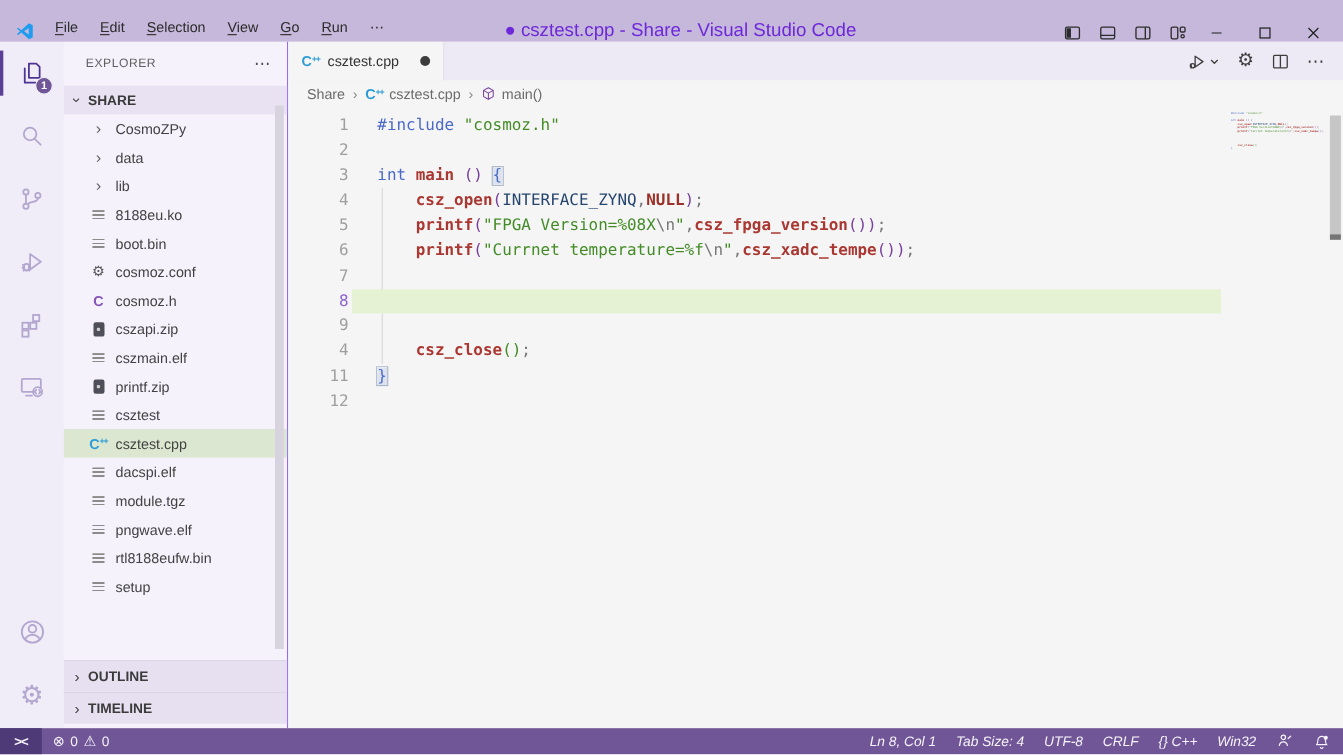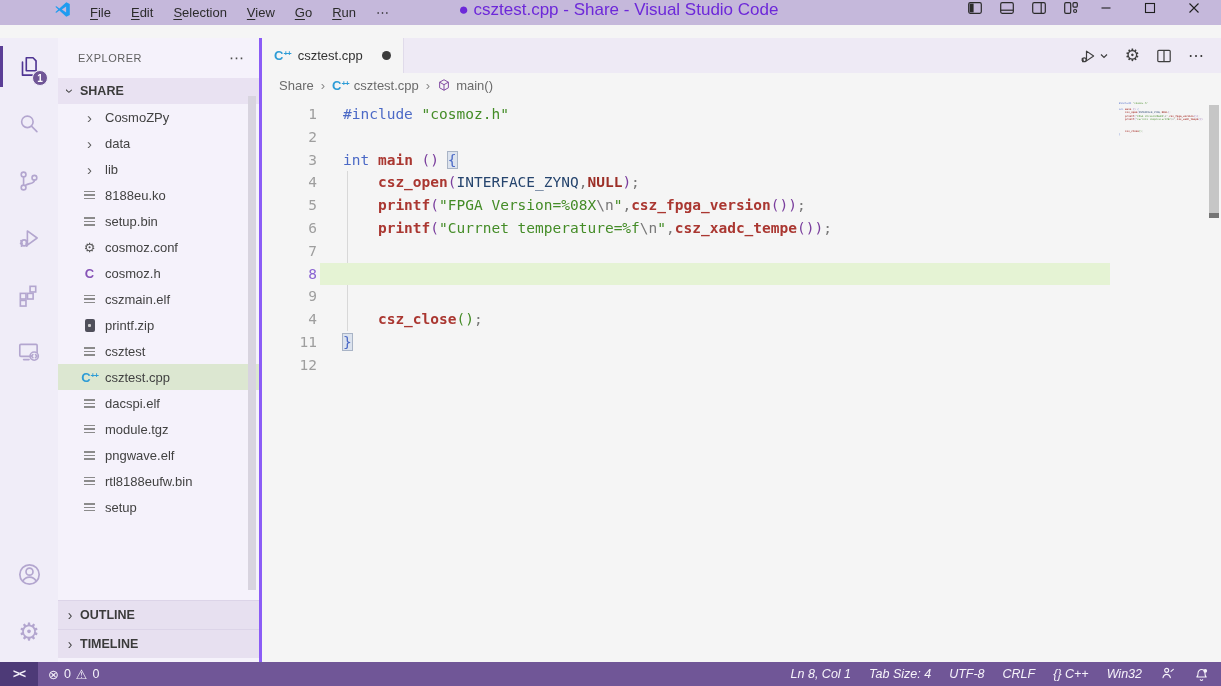--- a/index.html
+++ b/index.html
@@ -1,20 +1,20 @@
 <!DOCTYPE html>
 <html><head>
 <meta charset="utf-8">
 <style>
   html,body{margin:0;padding:0;background:#fff;}
   body{width:1221px;height:686px;overflow:hidden;font-family:"Liberation Sans",sans-serif;-webkit-font-smoothing:antialiased;}
   .screen{position:relative;width:1221px;height:686px;background:#F5F5F5;overflow:hidden;}
 
   
-  .titlebar{position:absolute;left:0;top:0;right:0;height:25px;background:#C5B8DB;display:flex;align-items:flex-start;font-size:13px;color:#2B2B2B;padding-left:40px;}
+  .titlebar{position:absolute;left:0;top:0;right:0;height:38px;background:#C5B8DB;display:flex;align-items:flex-end;font-size:13px;color:#2B2B2B;}
   .vscode-logo{margin:0 8px 0 13px;display:flex;align-items:center;}
   .menubar{display:flex;align-items:center;}
   .menu-item{padding:0 10px;height:26px;line-height:26px;border-radius:5px;}
   .menu-item .ul{text-decoration:underline;text-underline-offset:2px;}
   .title-center{position:absolute;left:316px;right:300px;text-align:center;font-size:17px;color:#6d28d9;pointer-events:none;white-space:nowrap;}
   .tb-right{margin-left:auto;display:flex;align-items:center;}
   .layout-icons{display:flex;align-items:center;gap:16px;margin-right:20px;}
   .layout-icons svg{display:block;}
   .win-controls{display:flex;align-items:center;gap:30px;margin-right:20px;}
   .win-controls svg{display:block;}
@@ -23,21 +23,21 @@
   .activitybar{position:absolute;left:0;top:38px;bottom:24px;width:58px;background:#F0EDF8;display:flex;flex-direction:column;align-items:center;}
   .act-item{position:relative;width:58px;height:57px;display:flex;align-items:center;justify-content:center;color:#B3A6CF;}
   .act-item.active{color:#4F3593;}
   .act-item.active::before{content:"";position:absolute;left:0;top:8px;bottom:8px;width:3px;background:#5B3E96;}
   .act-item svg{display:block;}
   .act-badge{position:absolute;right:10px;bottom:9px;min-width:16px;height:16px;border-radius:9px;background:#705697;color:#fff;font-size:10px;font-weight:700;display:flex;align-items:center;justify-content:center;border:1.5px solid #F0EDF8;box-sizing:border-box;}
   .act-bottom{margin-top:auto;display:flex;flex-direction:column;align-items:center;margin-bottom:2px;}
   .gear-glyph{font-family:"DejaVu Sans",sans-serif;font-size:24px;line-height:1;}
 
   
-  .sidebar{position:absolute;left:58px;top:38px;bottom:24px;width:204px;background:#F5F2FB;border-right:3px solid #8b5cf6;box-sizing:border-box;font-size:13px;color:#424242;}
+  .sidebar{position:absolute;left:58px;top:38px;bottom:24px;width:204px;background:#F5F2FB;border-right:1px solid #8b5cf6;box-sizing:border-box;font-size:13px;color:#424242;}
   .sb-header{height:40px;display:flex;align-items:center;padding:0 14px 0 20px;font-size:11px;letter-spacing:.5px;color:#5F5F5F;}
   .sb-more{margin-left:auto;font-size:15px;color:#4D4D4D;letter-spacing:1px;}
   .section-header{height:26px;background:#E9E2F2;display:flex;align-items:center;font-weight:700;font-size:12.5px;color:#3B3B3B;padding-left:6px;gap:4px;}
   .section-header .chev{transform:rotate(90deg);display:inline-block;font-size:14px;font-weight:400;color:#424242;width:12px;text-align:center;}
   .files{position:relative;}
   .file-row{height:26px;display:flex;align-items:center;padding-left:24px;gap:8px;white-space:nowrap;}
   .file-row.selected{background:#DCE7D1;}
   .slot{width:15px;display:flex;align-items:center;justify-content:center;flex:none;}
   .chevf{font-size:15px;color:#5F5F5F;line-height:1;}
   .ico-lines{width:11px;height:9px;background:repeating-linear-gradient(to bottom,#8B8B8B 0 1.5px,transparent 1.5px 3.5px);}
@@ -270,33 +270,39 @@
         <div class="file-row">
           <span class="slot">
             <span class="ico-lines"></span>
           </span>
           <span>8188eu.ko</span>
         </div>
         <div class="file-row">
           <span class="slot">
             <span class="ico-lines"></span>
           </span>
-          <span>setup.bin</span>
+          <span>boot.bin</span>
         </div>
         <div class="file-row">
           <span class="slot">
             <span class="ico-gear">⚙</span>
           </span>
           <span>cosmoz.conf</span>
         </div>
         <div class="file-row">
           <span class="slot">
             <span class="ico-ch">C</span>
           </span>
           <span>cosmoz.h</span>
+        </div>
+        <div class="file-row">
+          <span class="slot">
+            <span class="ico-zip"></span>
+          </span>
+          <span>cszapi.zip</span>
         </div>
         <div class="file-row">
           <span class="slot">
             <span class="ico-lines"></span>
           </span>
           <span>cszmain.elf</span>
         </div>
         <div class="file-row">
           <span class="slot">
             <span class="ico-zip"></span>

